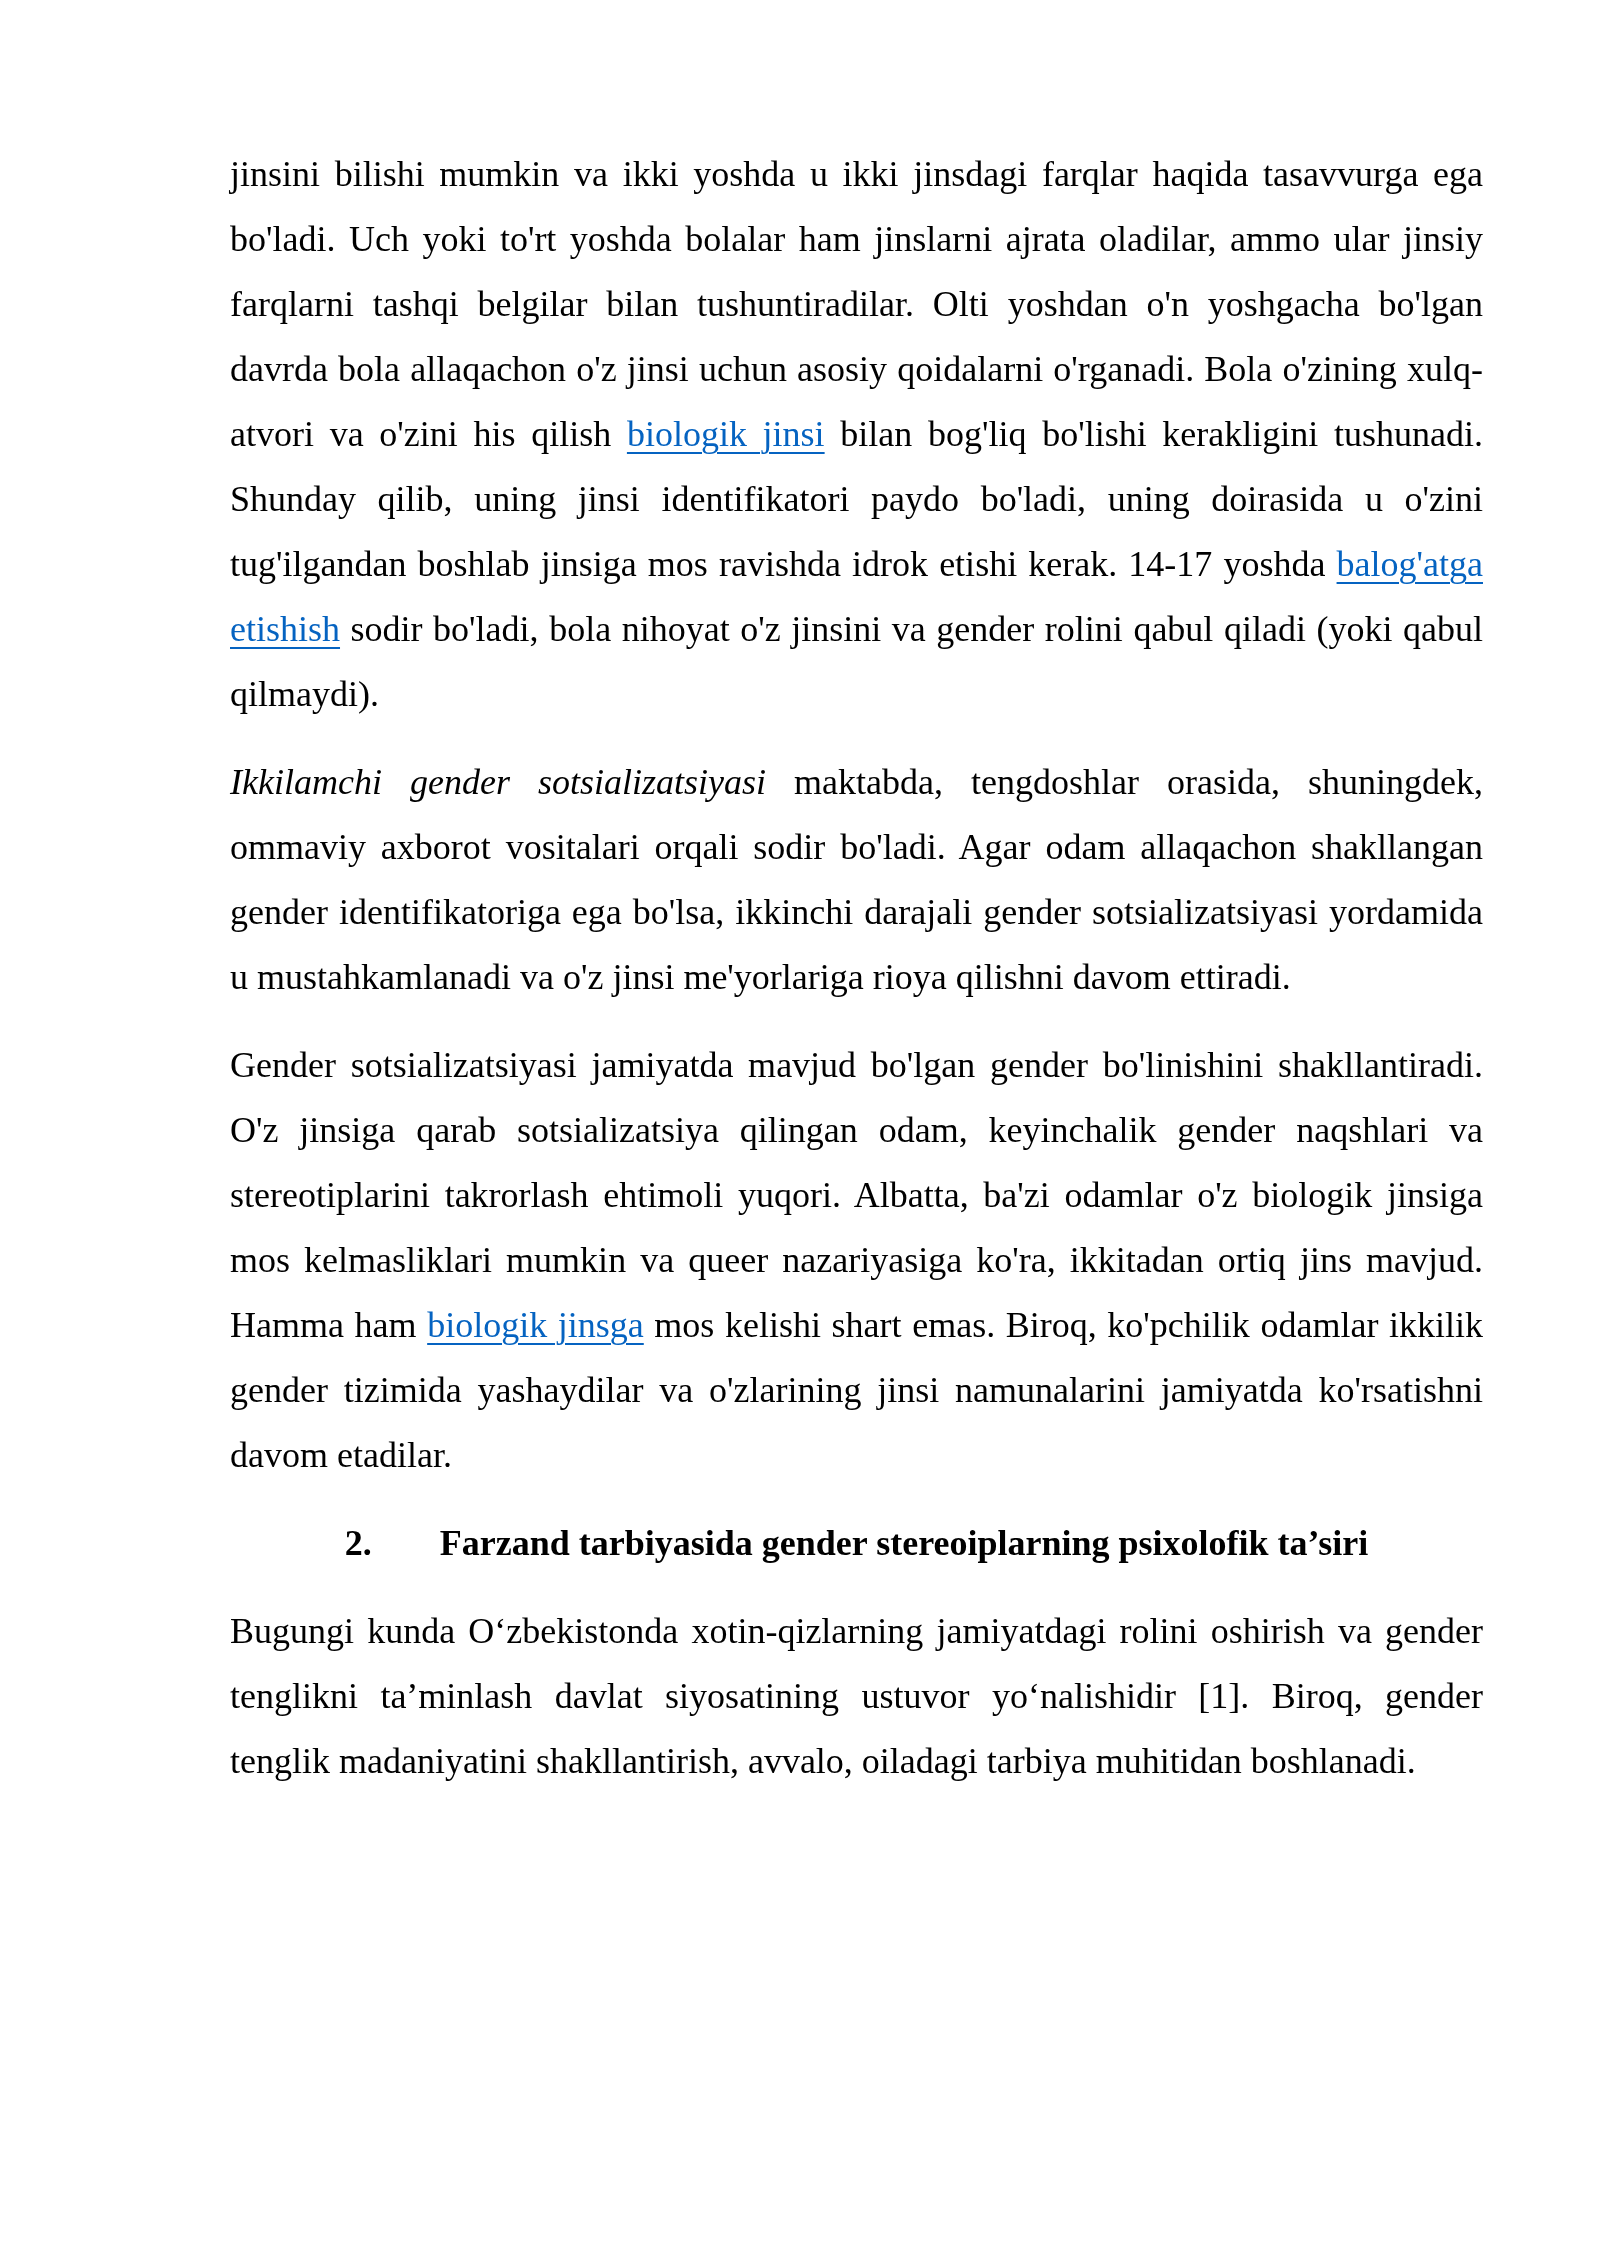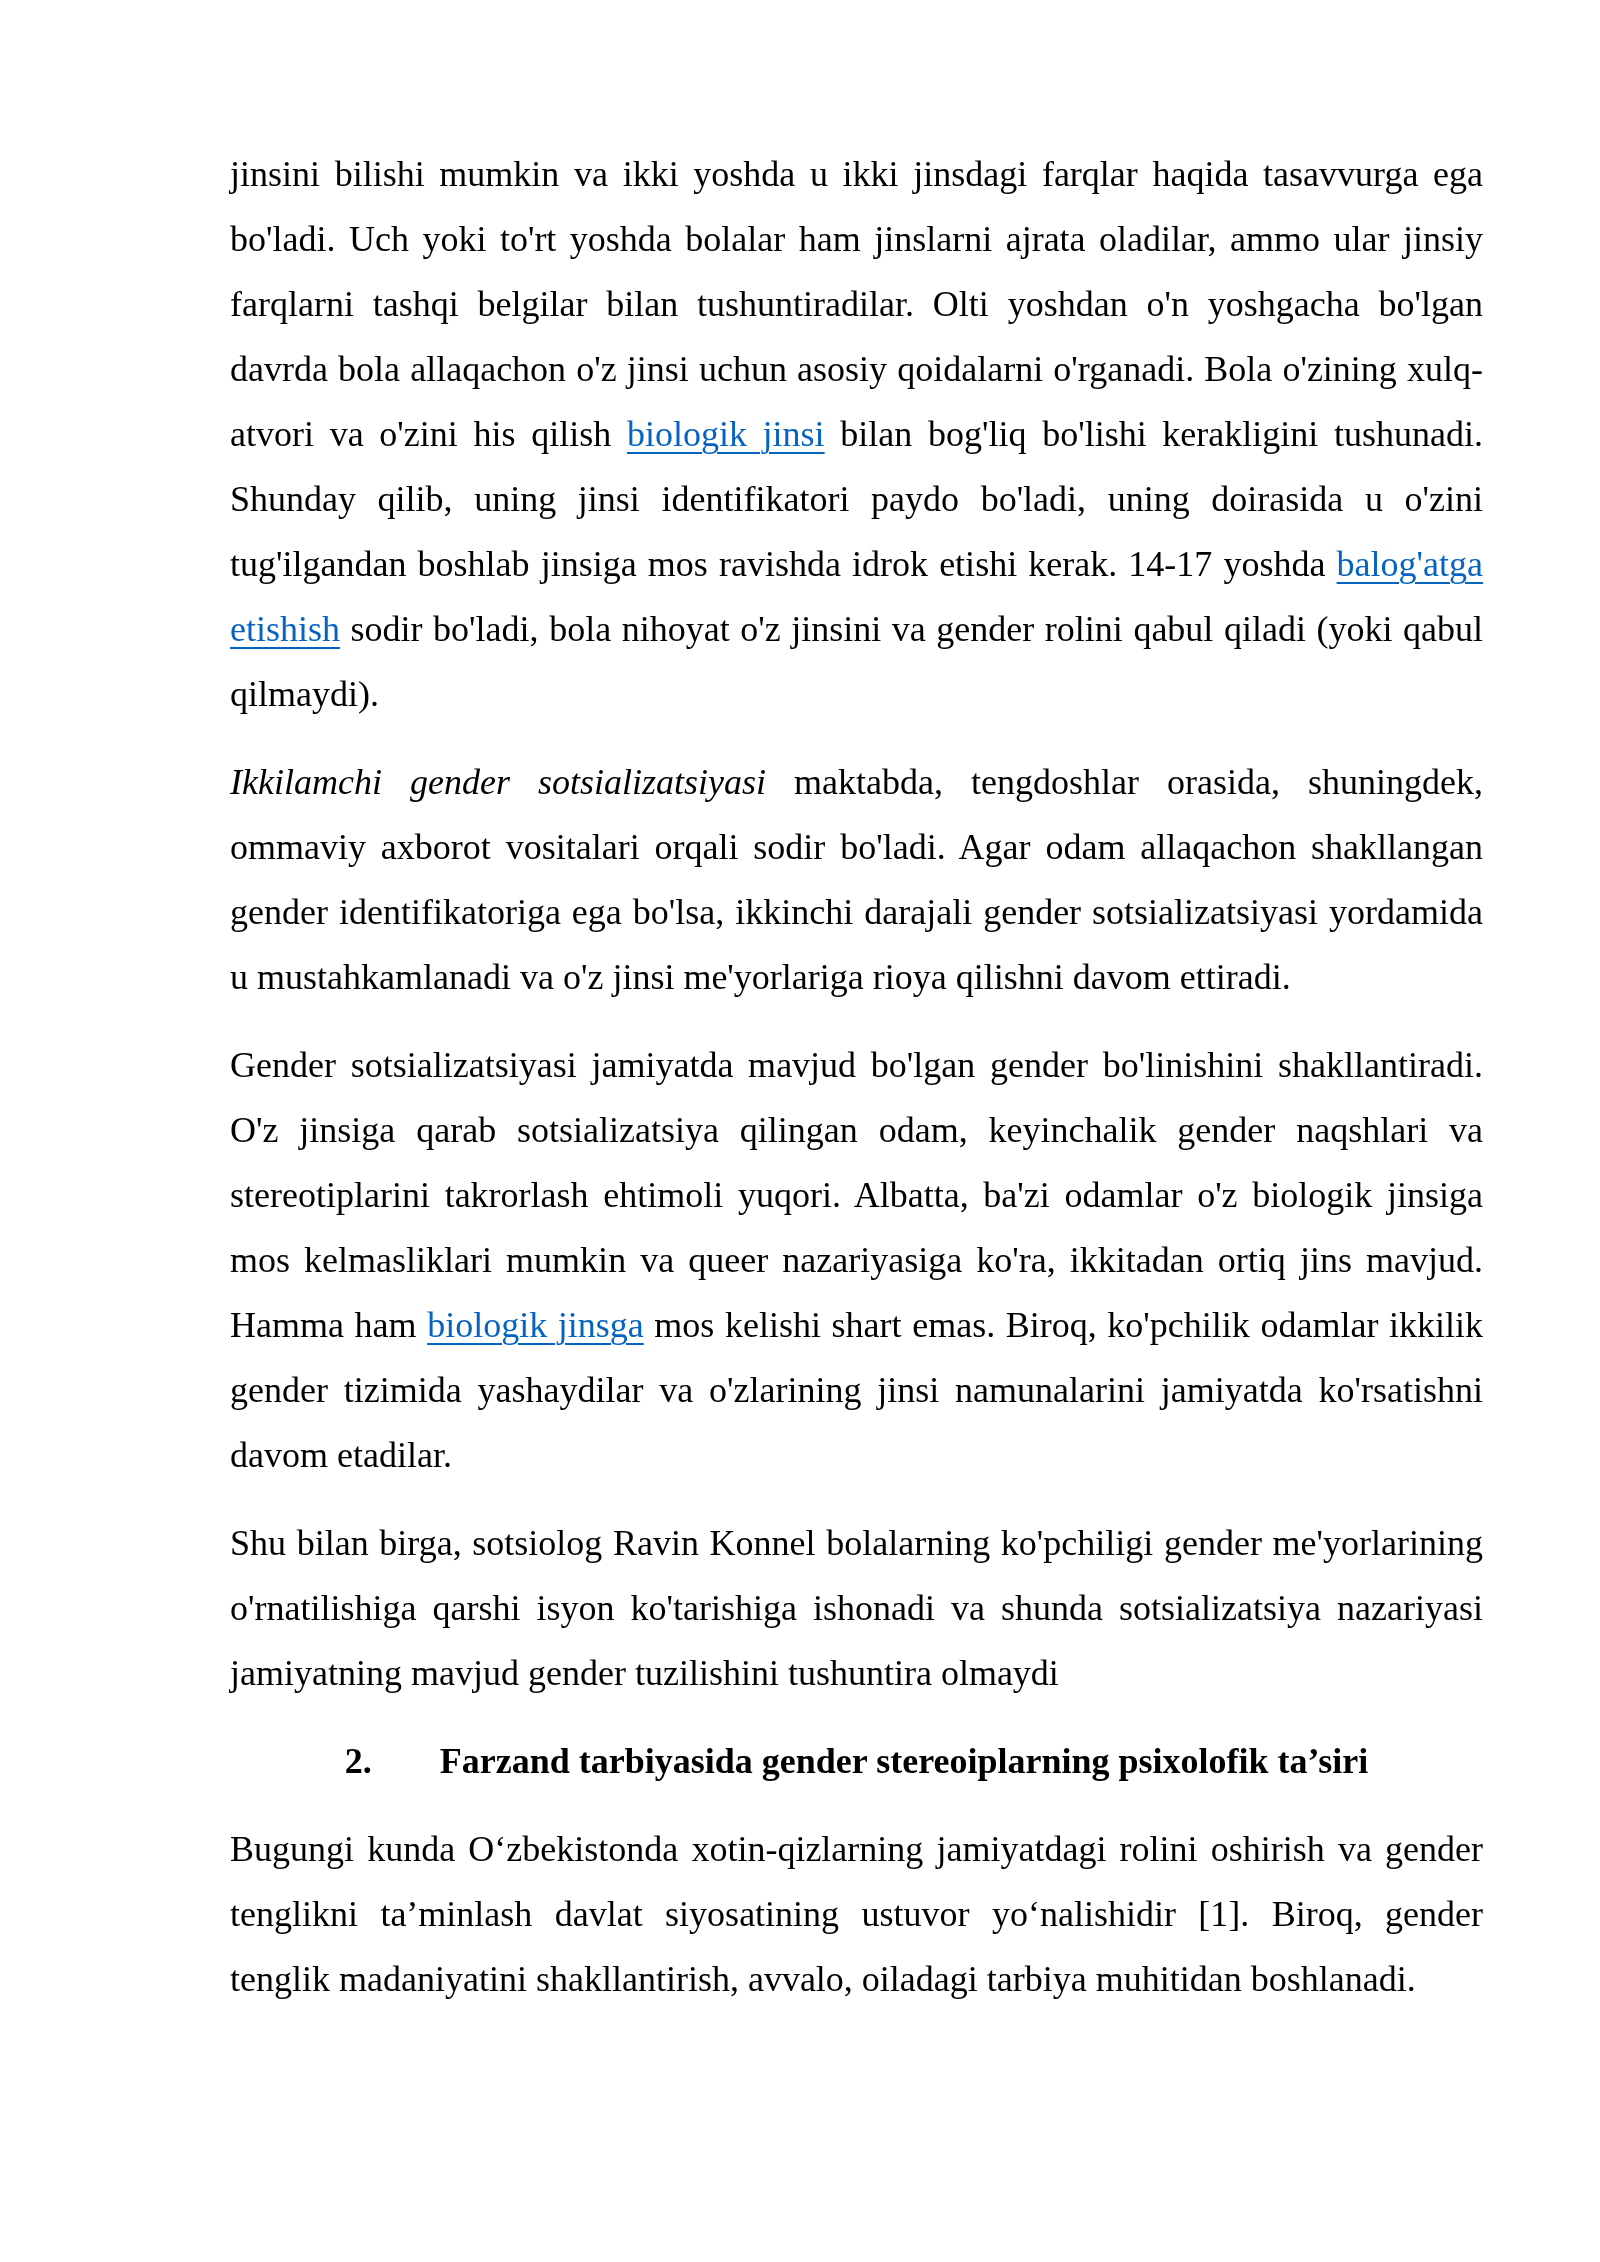--- a/index.html
+++ b/index.html
@@ -49,17 +49,16 @@
   }
 </style>
 </head>
 <body>
 
 <main class="page">
   <div id="doc">
       <p><span>jinsini bilishi mumkin va ikki yoshda u ikki jinsdagi farqlar haqida tasavvurga ega bo'ladi. Uch yoki to'rt yoshda bolalar ham jinslarni ajrata oladilar, ammo ular jinsiy farqlarni tashqi belgilar bilan tushuntiradilar. Olti yoshdan o'n yoshgacha bo'lgan davrda bola allaqachon o'z jinsi uchun asosiy qoidalarni o'rganadi. Bola o'zining xulq-atvori va o'zini his qilish </span><a class="link" href="#">biologik jinsi</a><span> bilan bog'liq bo'lishi kerakligini tushunadi. Shunday qilib, uning jinsi identifikatori paydo bo'ladi, uning doirasida u o'zini tug'ilgandan boshlab jinsiga mos ravishda idrok etishi kerak. 14-17 yoshda </span><a class="link" href="#">balog'atga etishish</a><span> sodir bo'ladi, bola nihoyat o'z jinsini va gender rolini qabul qiladi (yoki qabul qilmaydi).</span></p>
       <p><span class="italic">Ikkilamchi gender sotsializatsiyasi</span><span> maktabda, tengdoshlar orasida, shuningdek, ommaviy axborot vositalari orqali sodir bo'ladi. Agar odam allaqachon shakllangan gender identifikatoriga ega bo'lsa, ikkinchi darajali gender sotsializatsiyasi yordamida u mustahkamlanadi va o'z jinsi me'yorlariga rioya qilishni davom ettiradi.</span></p>
       <p><span>Gender sotsializatsiyasi jamiyatda mavjud bo'lgan gender bo'linishini shakllantiradi. O'z jinsiga qarab sotsializatsiya qilingan odam, keyinchalik gender naqshlari va stereotiplarini takrorlash ehtimoli yuqori. Albatta, ba'zi odamlar o'z biologik jinsiga mos kelmasliklari mumkin va queer nazariyasiga ko'ra, ikkitadan ortiq jins mavjud. Hamma ham </span><a class="link" href="#">biologik jinsga</a><span> mos kelishi shart emas. Biroq, ko'pchilik odamlar ikkilik gender tizimida yashaydilar va o'zlarining jinsi namunalarini jamiyatda ko'rsatishni davom etadilar.</span></p>
-      <p><span>Shu bilan birga, sotsiolog Ravin Konnel bolalarning ko'pchiligi gender me'yorlarining o'rnatilishiga qarshi isyon ko'tarishiga ishonadi va shunda sotsializatsiya nazariyasi jamiyatning mavjud gender tuzilishini tushuntira olmaydi</span></p>
       <p class="heading"><span>2.</span><span class="tab"></span><span>Farzand tarbiyasida gender stereoiplarning psixolofik ta’siri</span></p>
       <p><span>Bugungi kunda O‘zbekistonda xotin-qizlarning jamiyatdagi rolini oshirish va gender tenglikni ta’minlash davlat siyosatining ustuvor yo‘nalishidir [1]. Biroq, gender tenglik madaniyatini shakllantirish, avvalo, oiladagi tarbiya muhitidan boshlanadi.</span></p>
     </div>
 </main>
 
 </body></html>

